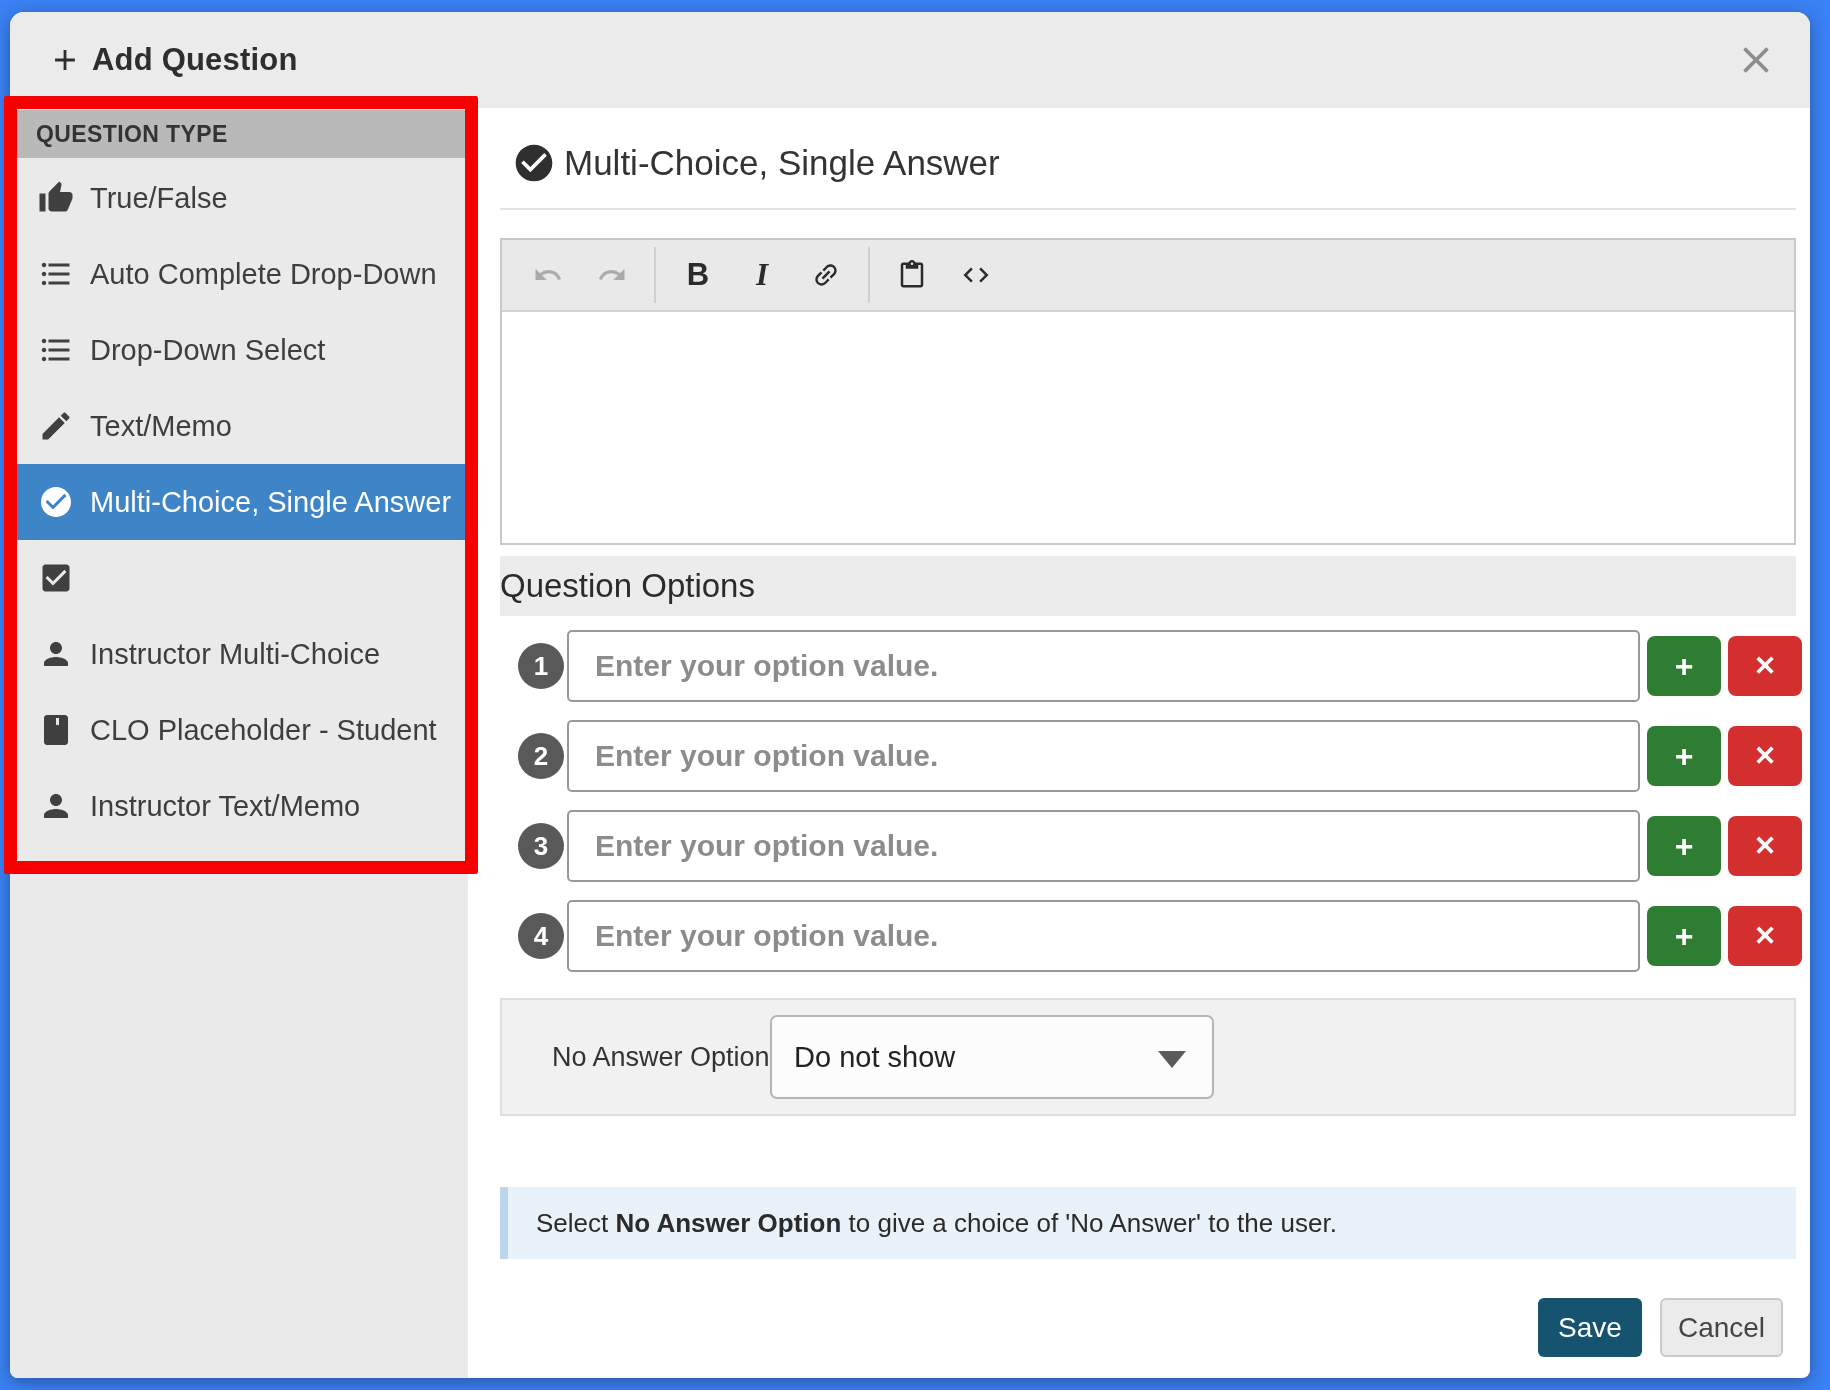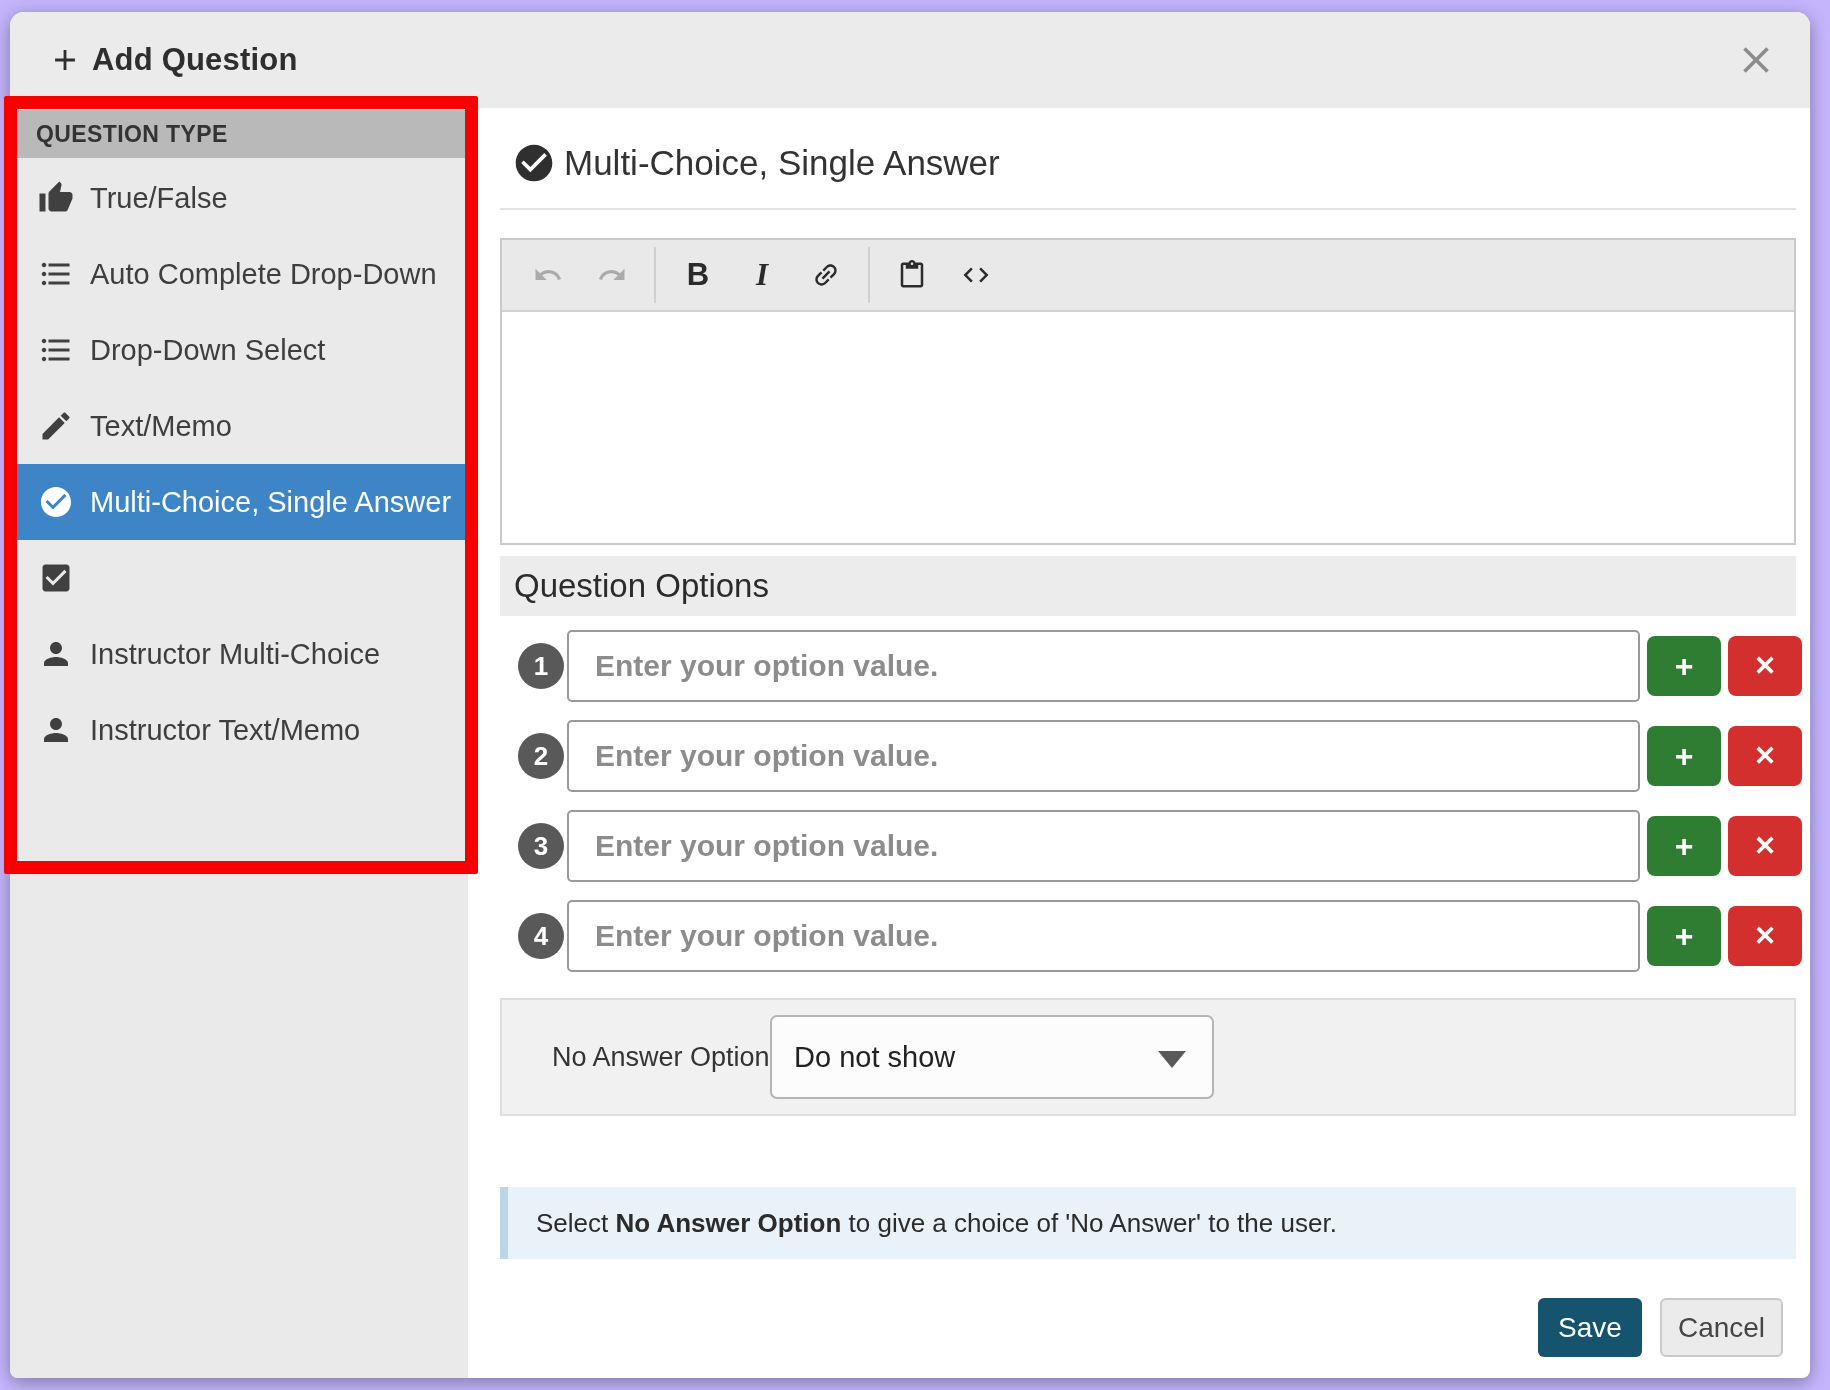--- a/index.html
+++ b/index.html
@@ -1,19 +1,19 @@
 <!DOCTYPE html>
 <html><head>
 <meta charset="utf-8">
 <style>
   * { margin:0; padding:0; box-sizing:border-box; }
   html,body { width:1830px; height:1390px; }
   body { font-family:"Liberation Sans","DejaVu Sans",sans-serif; background:#6b7383; overflow:hidden; }
 
-  .stage { position:relative; width:1830px; height:1390px; background:#c4b5fd; }
+  .stage { position:relative; width:1830px; height:1390px; background:#3b82f6; }
 
   .modal { position:absolute; left:10px; top:12px; width:1800px; height:1366px;
            background:#ffffff; border-radius:14px 14px 8px 8px; overflow:hidden;
            box-shadow:0 4px 18px rgba(0,0,0,.35); }
 
   
   .dialog-header { position:absolute; left:0; top:0; width:1800px; height:96px; background:#ebebeb; }
   .dialog-title { position:absolute; left:38px; top:0; height:96px; display:flex; align-items:center; gap:10px;
                   font-size:31px; font-weight:700; color:#2e2e2e; letter-spacing:.2px; }
   .dialog-title svg { width:34px; height:34px; }
@@ -53,21 +53,21 @@
             justify-content:center; cursor:pointer; color:#2b2b2b; margin:0 6px; }
   .tb-btn svg { width:30px; height:30px; }
   .tb-btn.disabled { color:#ababab; }
   .tb-sep { width:2px; height:56px; background:#d0d0d0; margin:0 10px; }
   .tb-bold { font-size:31px; font-weight:800; font-family:"Liberation Sans",sans-serif; }
   .tb-italic { font-size:31px; font-style:italic; font-family:"Liberation Serif","DejaVu Serif",serif; font-weight:600; }
   .editor-area { height:229px; background:#ffffff; font-size:28px; color:#333; padding:14px 18px; outline:none; }
 
   
   .options-band { position:absolute; left:0; top:448px; width:1296px; height:60px; background:#ececec;
-                  display:flex; align-items:center; padding-left:14px; font-size:33px; font-weight:500; color:#2b2b2b; }
+                  display:flex; align-items:center; font-size:33px; font-weight:500; color:#2b2b2b; }
   .opt-row { position:absolute; left:0; width:1296px; height:72px; }
   .opt-badge { position:absolute; left:18px; top:13px; width:46px; height:46px; border-radius:50%;
                background:#595959; color:#ffffff; font-size:26px; font-weight:700;
                display:flex; align-items:center; justify-content:center; }
   .opt-input { position:absolute; left:67px; top:0; width:1073px; height:72px; border:2px solid #999999;
                border-radius:5px; font-size:30px; color:#333; padding:0 26px;
                font-family:"Liberation Sans","DejaVu Sans",sans-serif; background:#fff;font-weight:bold; }
   .opt-input::placeholder { color:#8c8c8c; opacity:1; }
   .btn-add { position:absolute; left:1147px; top:6px; width:74px; height:60px; background:#2e7d32; border:none;
              border-radius:8px; color:#fff; font-size:32px; font-weight:700; cursor:pointer; line-height:60px; }
@@ -162,20 +162,26 @@
             </svg>
         </div>
 
         <div class="sidebar-item">
           <svg viewBox="0 0 24 24" fill="currentColor">
               <path d="M12 12c2.21 0 4-1.79 4-4s-1.79-4-4-4-4 1.79-4 4 1.79 4 4 4zm0 2c-2.67 0-8 1.34-8 4v2h16v-2c0-2.66-5.33-4-8-4z"></path>
             </svg>
           <span>Instructor Multi-Choice</span>
         </div>
 
+        <div class="sidebar-item">
+          <svg viewBox="0 0 24 24" fill="currentColor">
+              <path d="M18 2H6c-1.1 0-2 .9-2 2v16c0 1.1.9 2 2 2h12c1.1 0 2-.9 2-2V4c0-1.1-.9-2-2-2zm-6 2h2v5l-1-.75L12 9V4z"></path>
+            </svg>
+          <span>CLO Placeholder - Student</span>
+        </div>
 
         <div class="sidebar-item">
           <svg viewBox="0 0 24 24" fill="currentColor">
               <path d="M12 12c2.21 0 4-1.79 4-4s-1.79-4-4-4-4 1.79-4 4 1.79 4 4 4zm0 2c-2.67 0-8 1.34-8 4v2h16v-2c0-2.66-5.33-4-8-4z"></path>
             </svg>
           <span>Instructor Text/Memo</span>
         </div>
 
       </div>
     </aside>

